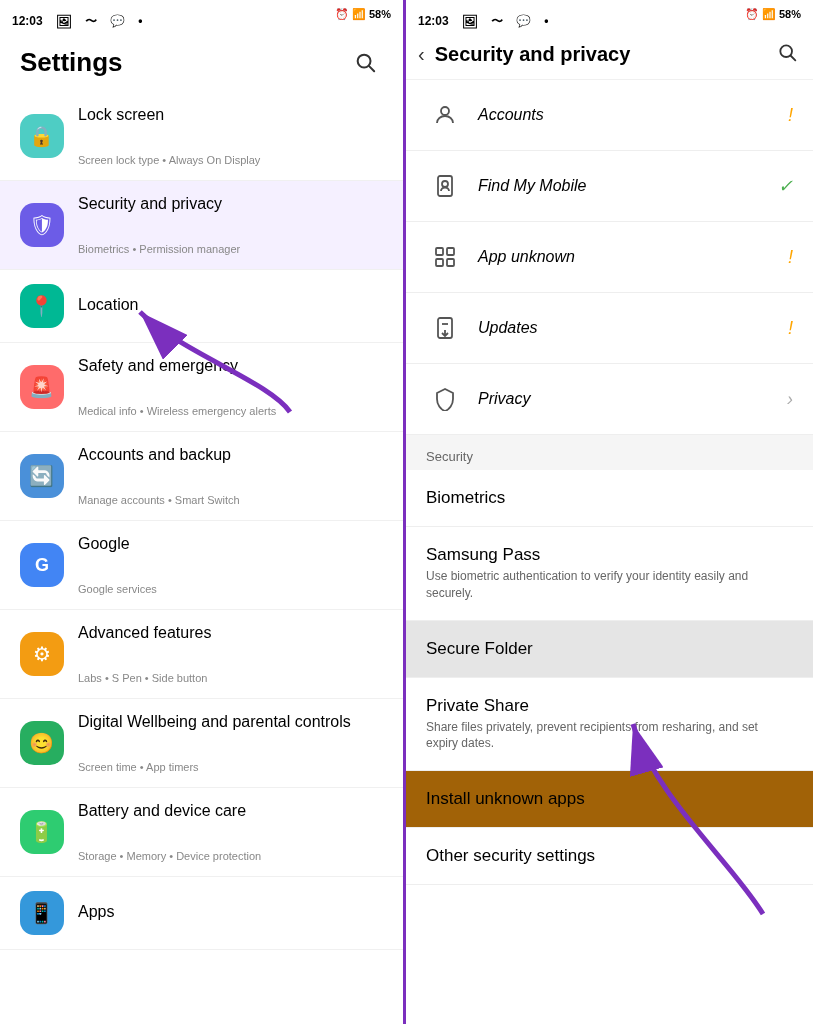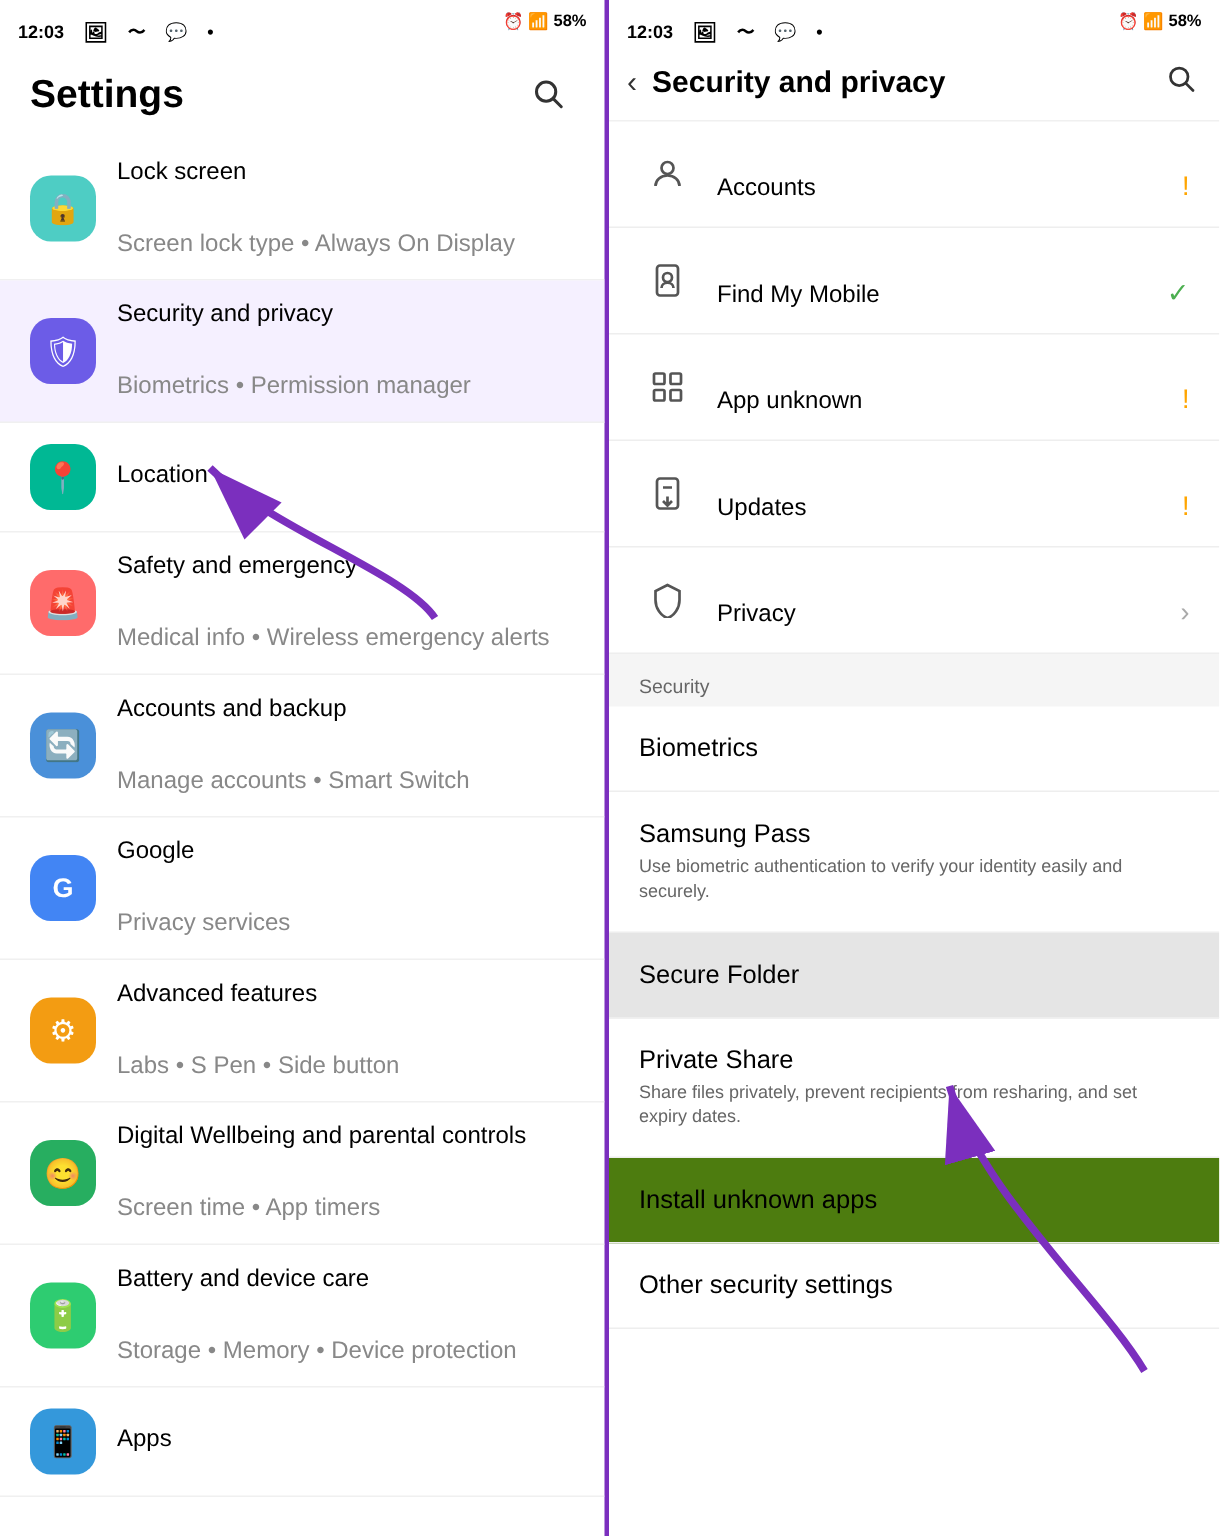--- a/index.html
+++ b/index.html
@@ -86,21 +86,21 @@
     }
 
     .item-text { flex: 1; }
     .item-title {
       font-size: 16px;
       font-weight: 500;
       color: #000;
       margin-bottom: 2px;
     }
     .item-subtitle {
-      font-size: 16px;
+      font-size: 11px;
       color: #888;
       margin-top: 30px;
     }
 
     
     .right-panel {
       width: 407px;
       height: 1024px;
       background: #fff;
       display: flex;
@@ -143,25 +143,26 @@
       cursor: pointer;
     }
 
     .right-list {
       flex: 1;
       overflow-y: auto;
     }
 
     .right-item {
       display: flex;
-      align-items: flex-end;
+      align-items: center;
       padding: 16px 20px;
       border-bottom: 1px solid #eeeeee;
       cursor: pointer;
       position: relative;
+      font-style: italic;
     }
 
     .right-item-icon {
       width: 38px;
       height: 38px;
       display: flex;
       align-items: center;
       justify-content: center;
       margin-right: 14px;
       flex-shrink: 0;
@@ -301,21 +302,21 @@
         <div class="item-text">
           <div class="item-title">Accounts and backup</div>
           <div class="item-subtitle">Manage accounts • Smart Switch</div>
         </div>
       </div>
 
       <div class="settings-item">
         <div class="item-icon" style="background:#4285F4; font-size:18px; font-weight:700;">G</div>
         <div class="item-text">
           <div class="item-title">Google</div>
-          <div class="item-subtitle">Privacy services</div>
+          <div class="item-subtitle">Google services</div>
         </div>
       </div>
 
       <div class="settings-item">
         <div class="item-icon" style="background:#F39C12;">⚙</div>
         <div class="item-text">
           <div class="item-title">Advanced features</div>
           <div class="item-subtitle">Labs • S Pen • Side button</div>
         </div>
       </div>
@@ -478,21 +479,21 @@
         </div>
       </div>
 
       <div class="right-item-plain">
         <div>
           <div class="right-item-plain-title">Private Share</div>
           <div class="right-item-plain-sub">Share files privately, prevent recipients from resharing, and set expiry dates.</div>
         </div>
       </div>
 
-      <div class="right-item-plain" style="background:#4d7c0f;">
+      <div class="right-item-plain" style="background:#a16207;">
         <div>
           <div class="right-item-plain-title">Install unknown apps</div>
         </div>
       </div>
 
       <div class="right-item-plain">
         <div>
           <div class="right-item-plain-title">Other security settings</div>
         </div>
       </div>

